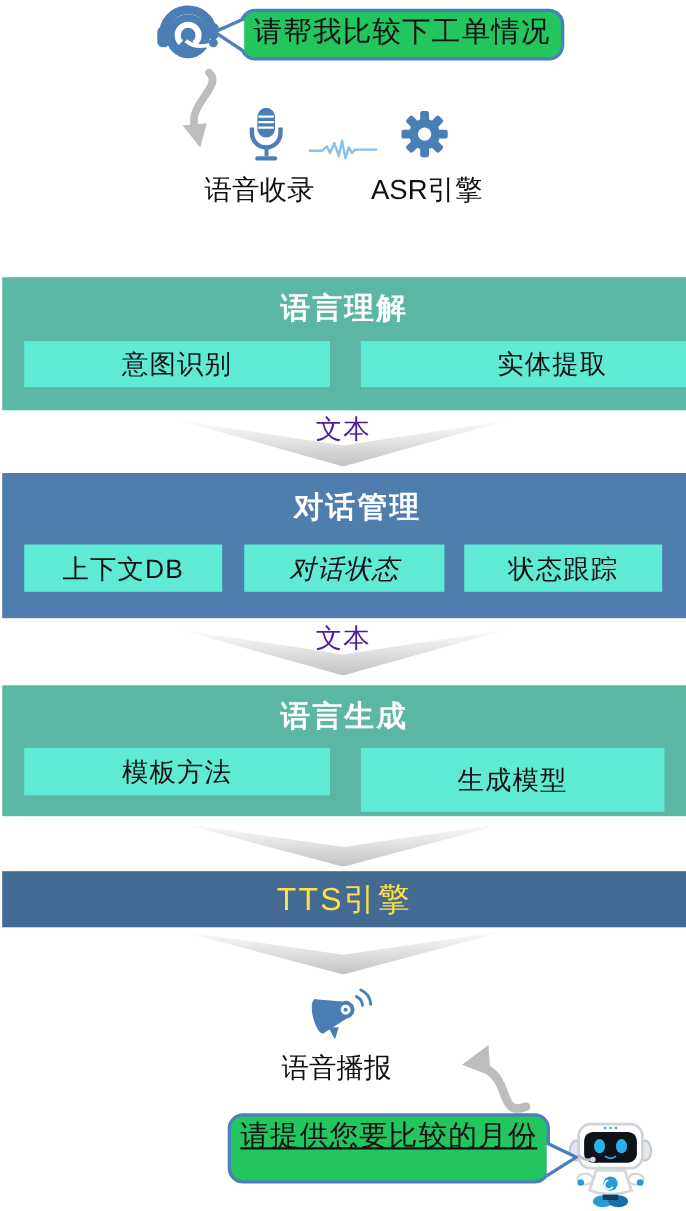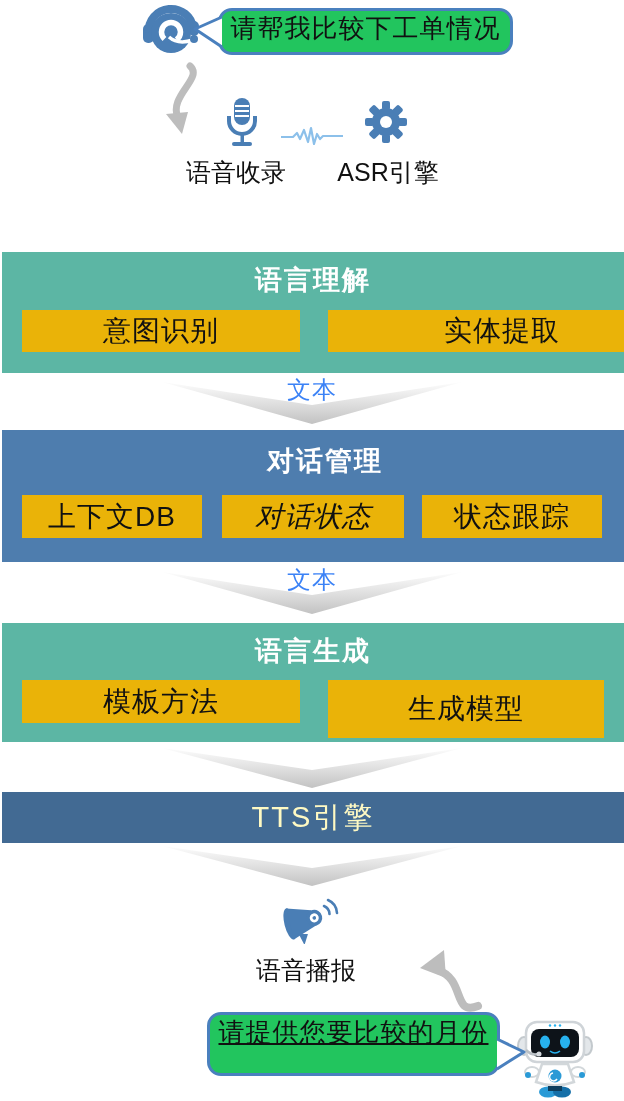--- a/index.html
+++ b/index.html
@@ -27,38 +27,38 @@
   
   .lbl{
     position:absolute; width:140px; text-align:center; font-size:25px; color:#111;
   }
   
   .block{position:absolute; left:2px; width:622px; box-sizing:border-box;}
   .block-title{
     text-align:center; color:#fff; font-weight:700; font-size:27px; letter-spacing:2px;
   }
   .wbox{
-    position:absolute; background:#eab308; display:flex; align-items:center; justify-content:center;
-    font-size:28px; color:#111; letter-spacing:1px;
+    position:absolute; background:#5eead4; display:flex; align-items:center; justify-content:center;
+    font-size:24px; color:#111; letter-spacing:1px;
   }
   .bg-green{background:var(--green);} .bg-blue{background:var(--blue);}
   .ttsbar{
     position:absolute; left:2px; width:622px; top:792px; height:51px;
-    background:var(--tts); color:#fef9c3; display:flex; align-items:center; justify-content:center;
+    background:var(--tts); color:#fde047; display:flex; align-items:center; justify-content:center;
     font-size:29px; letter-spacing:2px;
   }
   
   .chevron{
     position:absolute; left:162px; width:300px; height:42px;
     background:linear-gradient(180deg,#fdfdfd 0%,#e3e3e3 45%,#c2c2c2 100%);
     clip-path:polygon(0 0, 50% 55%, 100% 0, 50% 100%);
   }
   .flow-text{
     position:absolute; left:162px; width:300px; text-align:center;
-    font-size:24px; color:#3b82f6; z-index:4; letter-spacing:1px;
+    font-size:24px; color:#4c1d95; z-index:4; letter-spacing:1px;
   }
 </style>
 </head>
 <body>
 
 <div class="stage">
 
   <svg class="abs" style="left:138px;top:2px;" width="66" height="62" viewBox="0 0 66 62">
     <rect class="ib" x="5" y="22" width="11" height="19" rx="5"></rect>
     <rect class="ib" x="51" y="19" width="10" height="15" rx="5"></rect>

